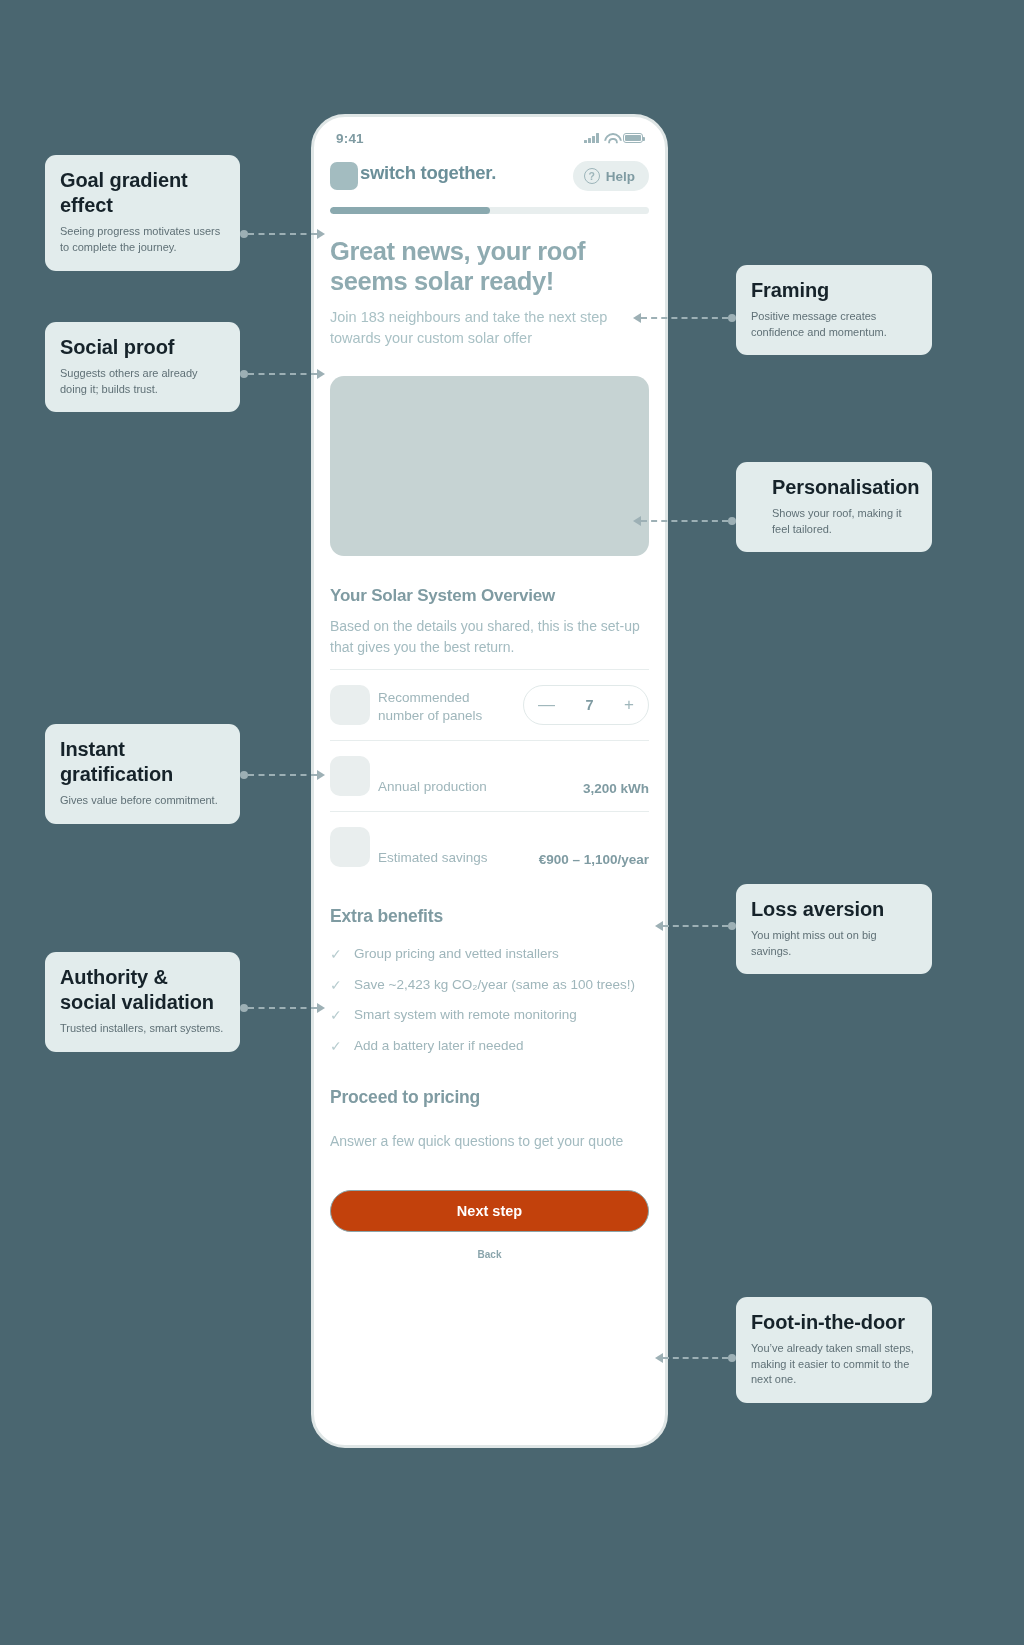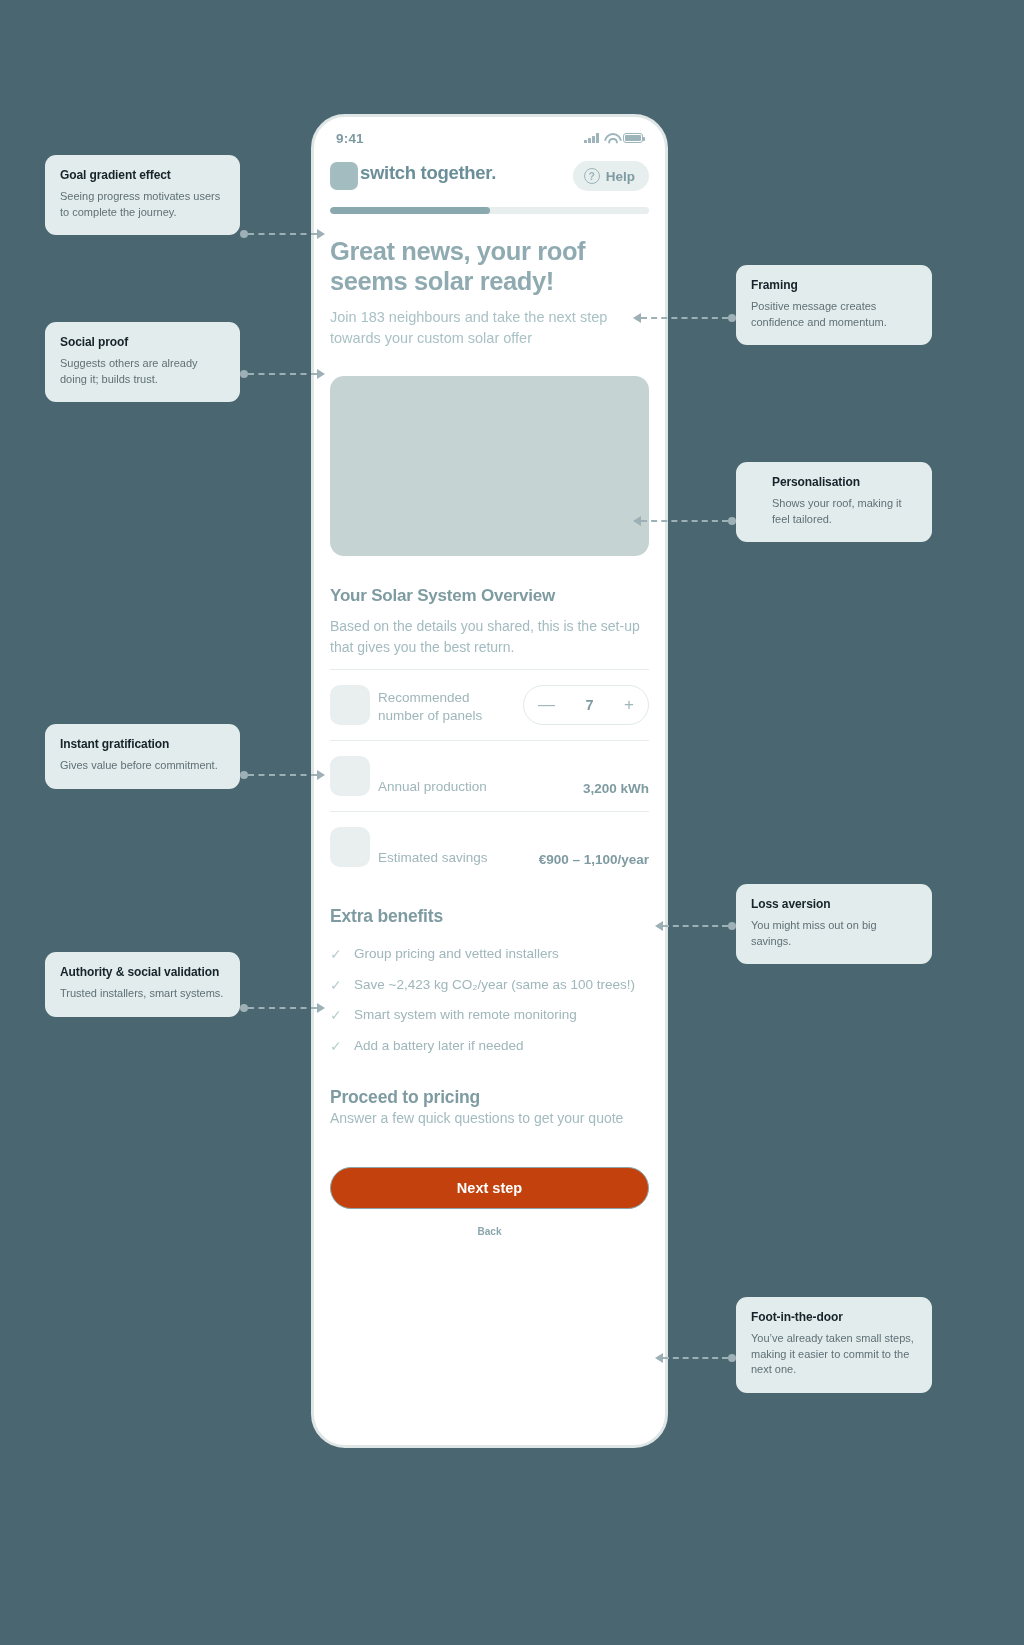--- a/index.html
+++ b/index.html
@@ -154,21 +154,21 @@
     display:flex; align-items:center; gap:10px; padding: 6px 0;
   }
   .bcheck { color:#b7cccf; font-size: 14px; flex:0 0 14px; line-height:1; }
   .btext { font-size: 13.5px; line-height:1.38; color:#9fb6bb; }
 
   .proceed-title {
     margin-top: 26px;
     font-size: 17.5px; font-weight: 700; color:#7f9ba2; letter-spacing:-.2px;
   }
   .proceed-sub {
-    margin-top: 0;
+    margin-top: 23px;
     font-size: 14px; line-height: 1.45; color:#a3bbc0;
   }
   .cta {
     margin-top: 38px;
     width: 100%; height: 42px;
     background:#c2410c; border: 1px solid #8aa5aa; border-radius: 21px;
     color:#ffffff; font-size: 14.5px; font-weight:700;
     cursor:pointer; font-family:"Liberation Sans", sans-serif;
   }
   .back-link {
@@ -180,21 +180,21 @@
   }
 
   
   .note {
     position: absolute;
     background: #e2ecec;
     border-radius: 11px;
     padding: 13px 15px 15px 15px;
   }
   .note-title {
-    font-size: 12px; font-weight: 700; color:#16232a; line-height:1.26;
+    font-size: 20px; font-weight: 700; color:#16232a; line-height:1.26;
     letter-spacing: -.1px;
   }
   .note-body {
     margin-top: 6px;
     font-size: 11px; line-height: 1.42; color:#5f7076;
   }
 
   
   .conn { position:absolute; height: 12px; display:flex; align-items:center; }
   .conn .dot {

